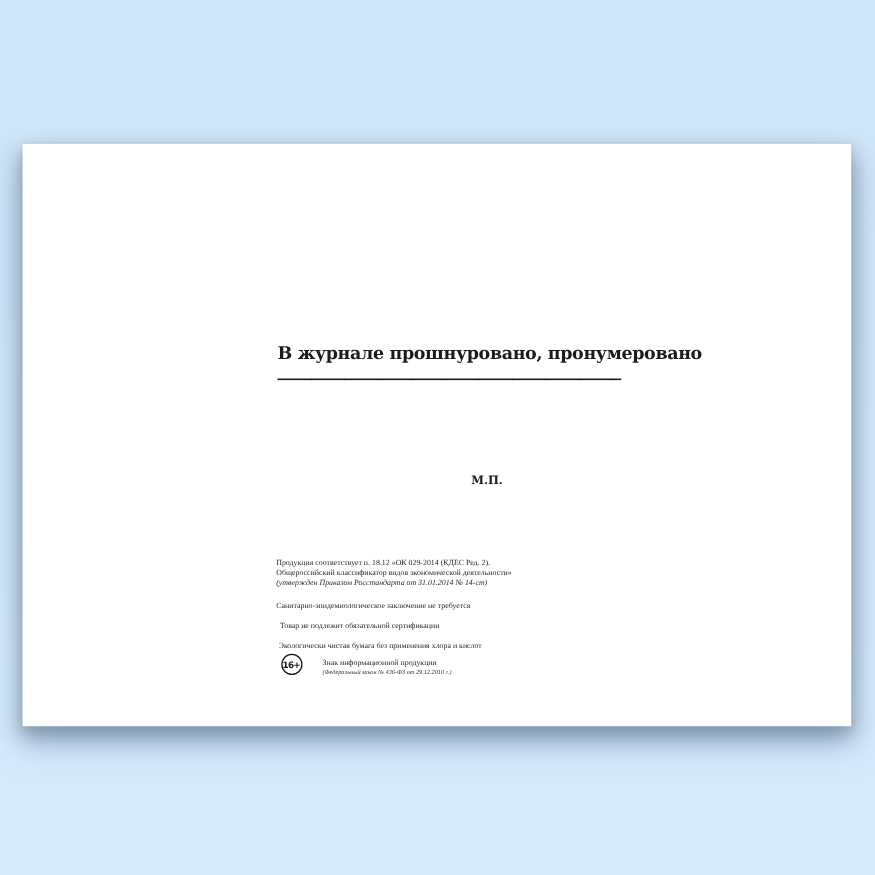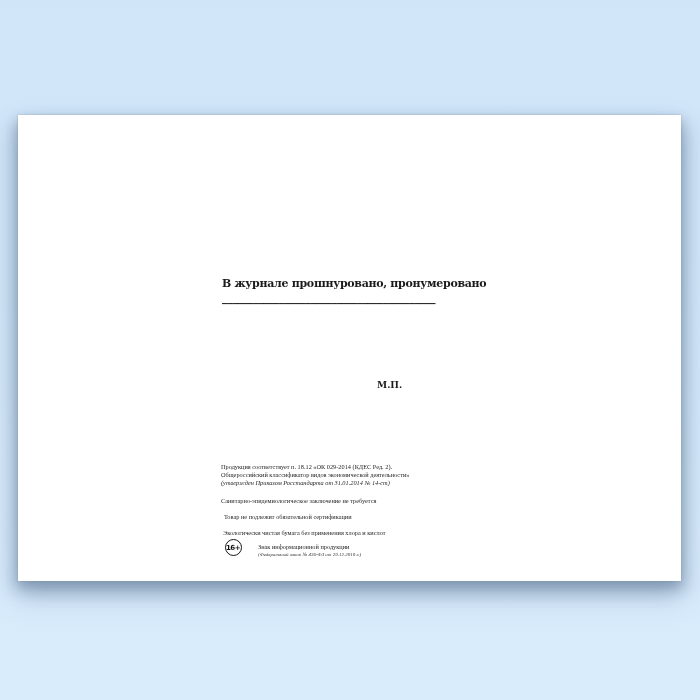--- a/index.html
+++ b/index.html
@@ -33,41 +33,41 @@
       6px 9px 16px rgba(108, 132, 160, 0.28);
   }
   
   .stamp {
     position: absolute;
     left: 204px;
     top: 162px;
     color: #1b1b1b;
     font-family: "DejaVu Serif", serif;
     font-weight: bold;
-    font-size: 11px;
+    font-size: 14px;
     line-height: 13.7px;
     letter-spacing: -0.3px;
     white-space: nowrap;
   }
   .seal {
     position: absolute;
     left: 359px;
     top: 241px;
     color: #1b1b1b;
     font-family: "DejaVu Serif", serif;
     font-weight: bold;
     font-size: 9.2px;
     white-space: nowrap;
     margin-top: 23px;
   }
   
   .info {
     position: absolute;
     left: 203px;
-    top: 348px;
+    top: 332px;
     width: 260px;
     height: 105px;
     color: #272727;
     font-family: "Liberation Serif", serif;
     font-size: 6.3px;
     line-height: 8px;
     text-align: center;
   }
   .info .l {
     position: absolute;

